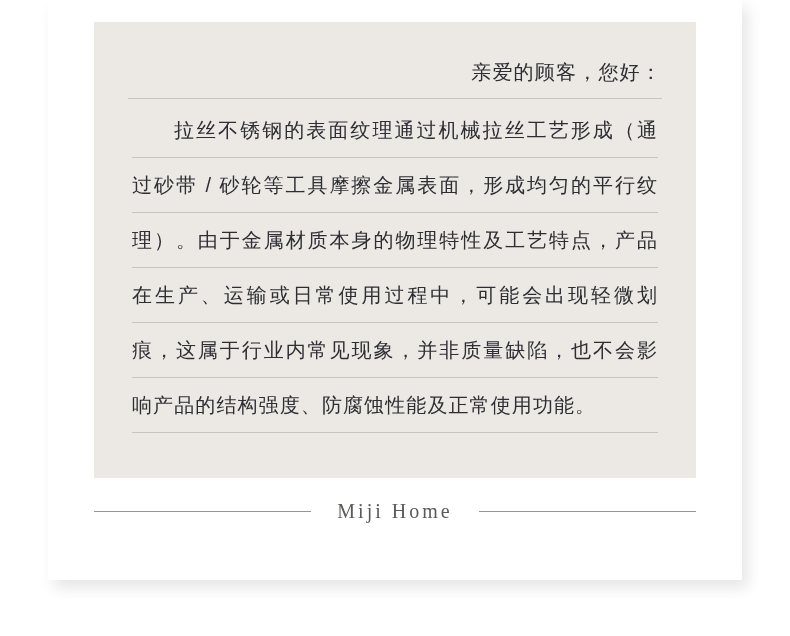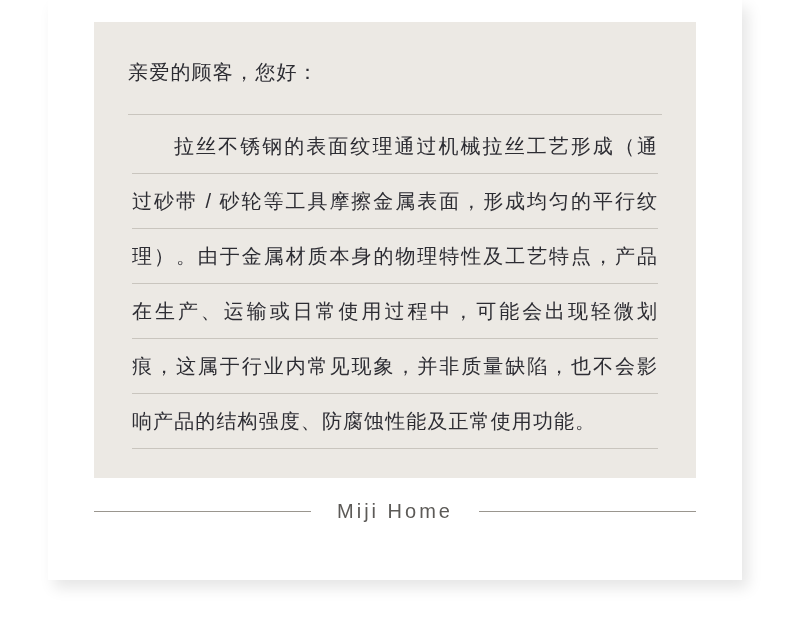--- a/index.html
+++ b/index.html
@@ -43,23 +43,24 @@
     background: #ece9e4;
     box-sizing: border-box;
     padding: 40px 34px 0 34px;
   }
 
   .greeting {
     font-size: 20px;
     color: #2d2d33;
     letter-spacing: 1.2px;
     line-height: 1.0;
-    padding-bottom: 32px;
+    padding-bottom: 16px;
     border-bottom: 1px solid #c9c5be;
     margin: 0 0 0 0;
+    text-align: right;
   }
 
   .body-text {
     font-size: 20px;
     color: #2d2d33;
     letter-spacing: 1.1px;
     line-height: 55px;
     text-indent: 2.1em;
     text-align: justify;
     margin: 4px;
@@ -83,21 +84,21 @@
     align-items: center;
     justify-content: center;
     gap: 26px;
   }
   .footer .rule {
     flex: 1 1 auto;
     height: 1px;
     background: #9a968f;
   }
   .brand {
-    font-family: Liberation Sans, sans-serif;
+    font-family: Liberation Serif, serif;
     font-size: 20px;
     color: #5c5a57;
     letter-spacing: 3px;
     white-space: nowrap;
   }
 </style>
 </head>
 <body>
 
 <div class="page">

